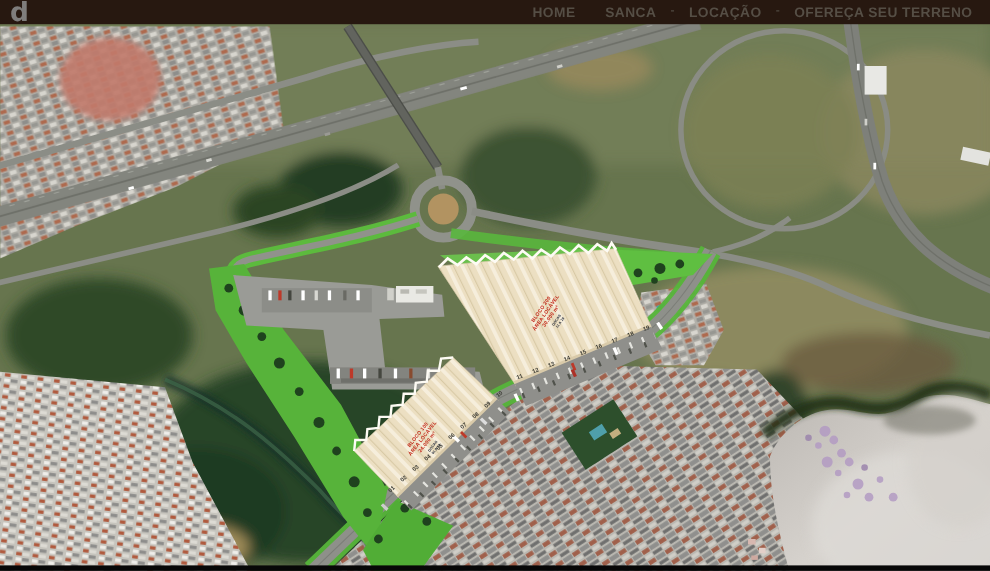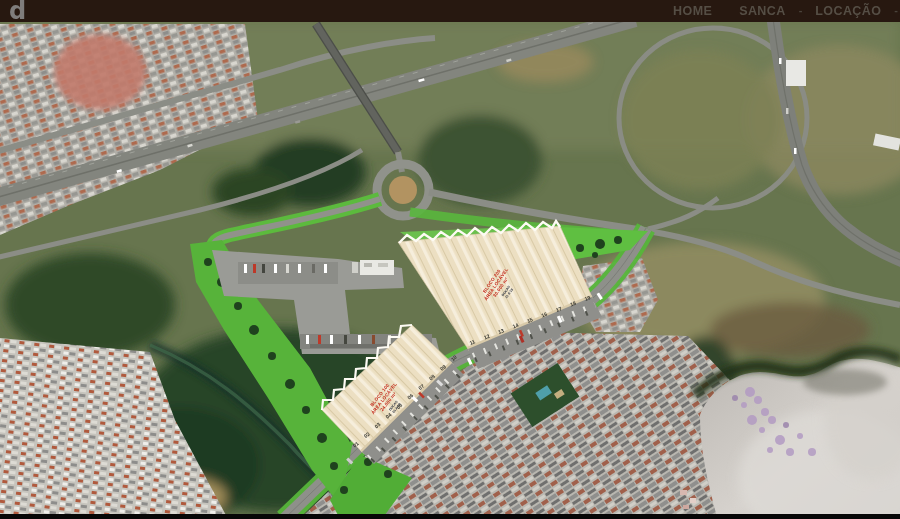--- a/index.html
+++ b/index.html
@@ -310,17 +310,18 @@
 </svg>
 
   <div class="navbar">
     <span class="nav-logo">d</span>
     <nav class="nav-items">
         <a class="nav-item">HOME</a>
         <a class="nav-item">SANCA</a>
         <span class="nav-sep">-</span>
         <a class="nav-item">LOCAÇÃO</a>
         <span class="nav-sep">-</span>
+        <a class="nav-item">OFEREÇA SEU TERRENO</a>
       </nav>
   </div>
 
   <div class="bottom-strip"></div>
 </div>
 
 </body></html>

